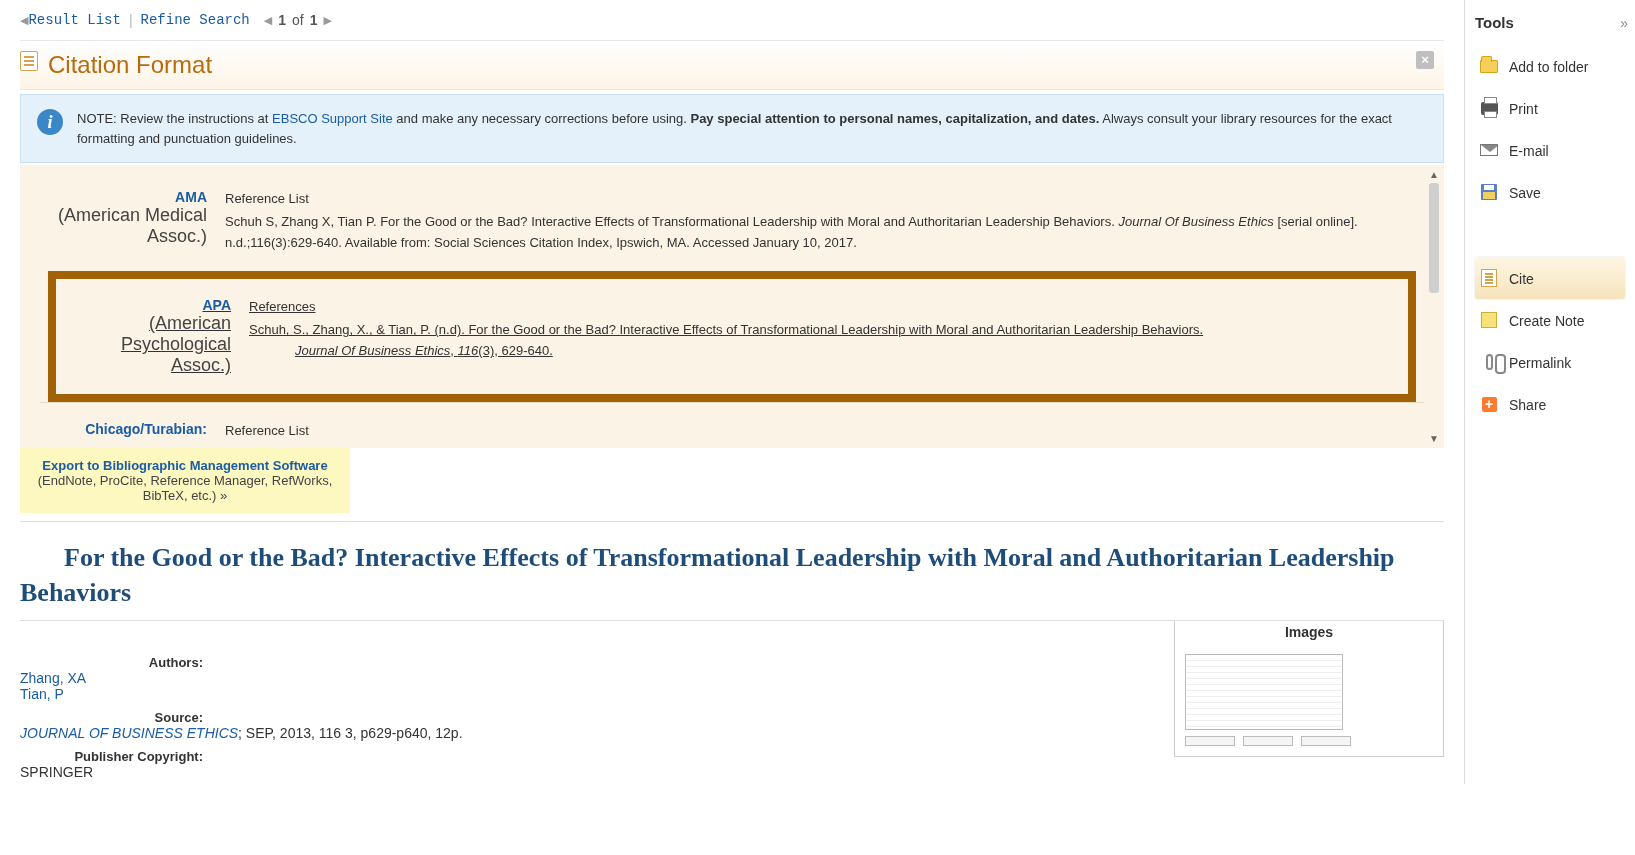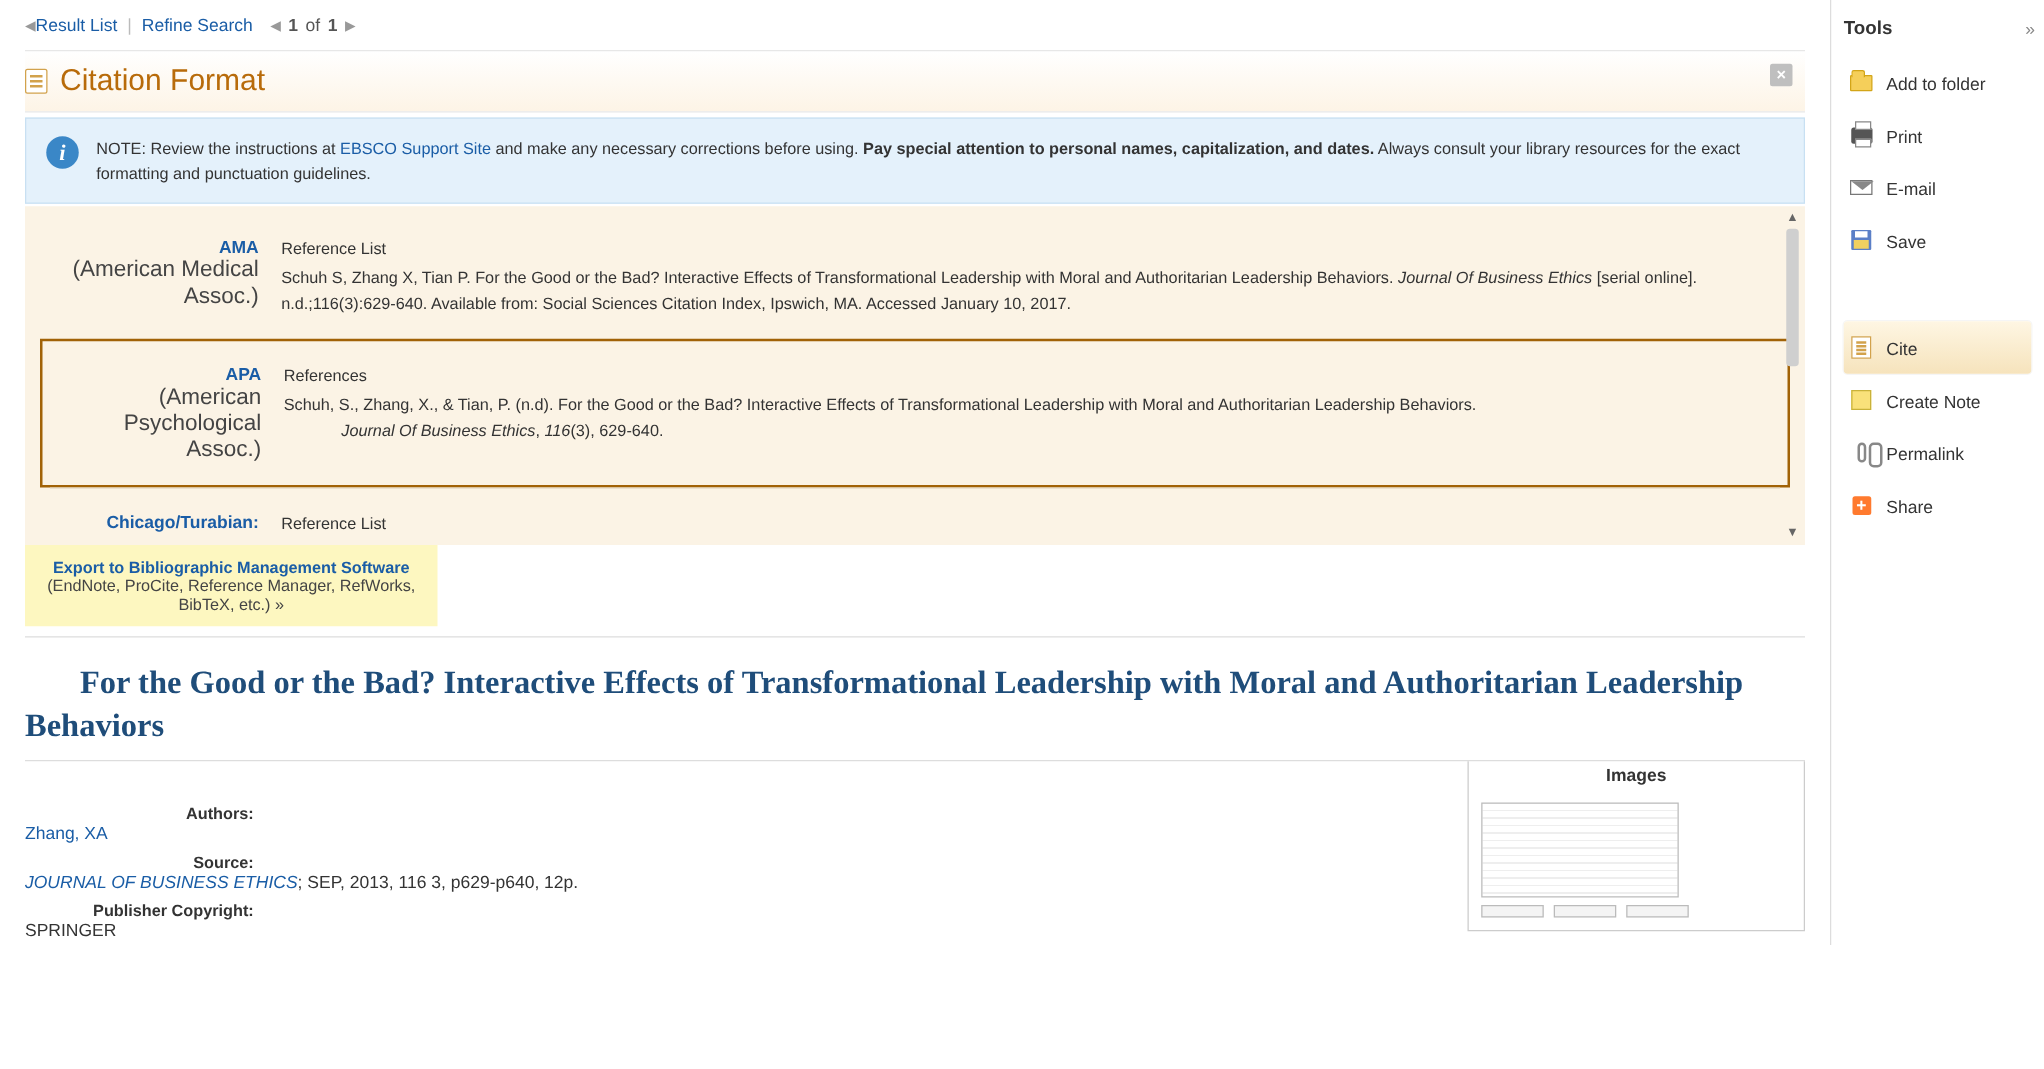--- a/index.html
+++ b/index.html
@@ -3,27 +3,27 @@
 <meta charset="utf-8">
 <style>
   * { box-sizing: border-box; margin: 0; padding: 0; }
   body { font-family: Arial, Helvetica, sans-serif; font-size: 13px; color: #333; background: #fff; width: 1635px; }
   .container { display: flex; }
   .main { flex: 1; padding: 0 20px; border-right: 1px solid #ddd; }
   .sidebar { width: 170px; padding: 10px; position: relative; }
 
   
   .topnav { display: flex; align-items: center; padding: 12px 0; font-size: 14px; }
-  .topnav a { color: #1a5da6; text-decoration: none; }
+  .topnav a { color: #1a5da6; text-decoration: none; font-family: Liberation Mono, monospace; }
   .sep { color: #bbb; margin: 0 8px; }
   .pager { margin-left: 14px; color: #555; display: flex; align-items: center; gap: 6px; }
   .angle { color: #999; font-size: 11px; }
 
   
-  .cite-head { display: flex; align-items: center; gap: 10px; padding: 10px 0; border-top: 1px solid #e7e7e7; border-bottom: 1px solid #e7e7e7;
+  .cite-head { display: flex; gap: 10px; padding: 10px 0; border-top: 1px solid #e7e7e7; border-bottom: 1px solid #e7e7e7;
                background: linear-gradient(#fff, #fdf4e6); position: relative; }
   .cite-head h1 { color: #b86b0a; font-weight: normal; font-size: 24px; }
   .doc-icon { width: 18px; height: 20px; border: 1px solid #d2a24c; background: #fff; border-radius: 2px; position: relative; }
   .doc-icon::before { content:""; position:absolute; left:3px; right:3px; top:4px; height:2px; background:#d2a24c; box-shadow:0 4px 0 #d2a24c, 0 8px 0 #d2a24c; }
   .close-x { position: absolute; right: 10px; top: 10px; width: 18px; height: 18px; background: #bfbfbf; border-radius: 2px; color: #fff; font-weight: bold; text-align:center; line-height:18px; cursor:pointer; }
 
   
   .notebox { background: #e4f1fb; border: 1px solid #c8e0f2; padding: 14px 16px; margin-top: 4px; display: flex; gap: 14px; align-items: flex-start; }
   .info-icon { width: 26px; height: 26px; border-radius: 50%; background: #3a87c7; color: #fff; font-style: italic; font-family: Georgia,serif; font-size: 18px; text-align: center; line-height: 26px; font-weight: bold; flex-shrink:0; }
   .notebox .msg { color: #333; font-size: 13px; line-height: 1.5; }
@@ -36,21 +36,21 @@
   .cite-row { display: flex; padding: 18px 20px 18px 0; margin: 0 20px; border-top: 1px solid #e6dcc7; }
   .cite-row:first-child { border-top: none; }
   .cite-label { width: 185px; text-align: right; padding-right: 18px; }
   .cite-label .fmt { color: #1a5da6; font-weight: bold; font-size: 14px; }
   .cite-label .sub { color: #444; font-size: 18px; }
   .cite-body { flex: 1; font-size: 13px; line-height: 1.6; color: #333; }
   .cite-body .head { margin-bottom: 2px; }
   .cite-body em { font-style: italic; }
   .indent { padding-left: 46px; display: block; }
 
-  .apa-outline { border: 2px solid #a16207; margin: 0 12px; }
+  .apa-outline { border: 8px solid #a16207; margin: 0 28px; text-decoration: underline; }
   .apa-outline .cite-row { border-top: none; margin: 0 8px; }
 
   .scroll-arrow { position: absolute; right: 4px; width: 12px; text-align: center; color: #666; font-size: 10px; cursor: pointer; }
   .scroll-up { top: 4px; }
   .scroll-down { bottom: 4px; }
   .scroll-track { position: absolute; right: 5px; top: 18px; width: 10px; height: 110px; background: #cfcfcf; border-radius: 3px; }
 
   
   .export-box { background: #fdf7c0; text-align: center; padding: 10px 14px; width: 330px; font-size: 13px; }
   .export-box a { color: #1a5da6; font-weight: bold; text-decoration: none; }
@@ -200,20 +200,21 @@
             <div class="thumb-small"></div>
           </div>
         </div>
       </div>
 
       <div class="meta">
         <div class="meta-row">
           <div class="meta-label">Authors:</div>
           <div class="meta-val">
             <a href="#">Zhang, XA</a>
+            <a href="#">Tian, P</a>
           </div>
         </div>
         <div class="meta-row">
           <div class="meta-label">Source:</div>
           <div class="meta-val">
             <a href="#" class="src-link">JOURNAL OF BUSINESS ETHICS</a><span>; SEP, 2013, 116 3, p629-p640, 12p.</span>
           </div>
         </div>
         <div class="meta-row">
           <div class="meta-label">Publisher Copyright:</div>

